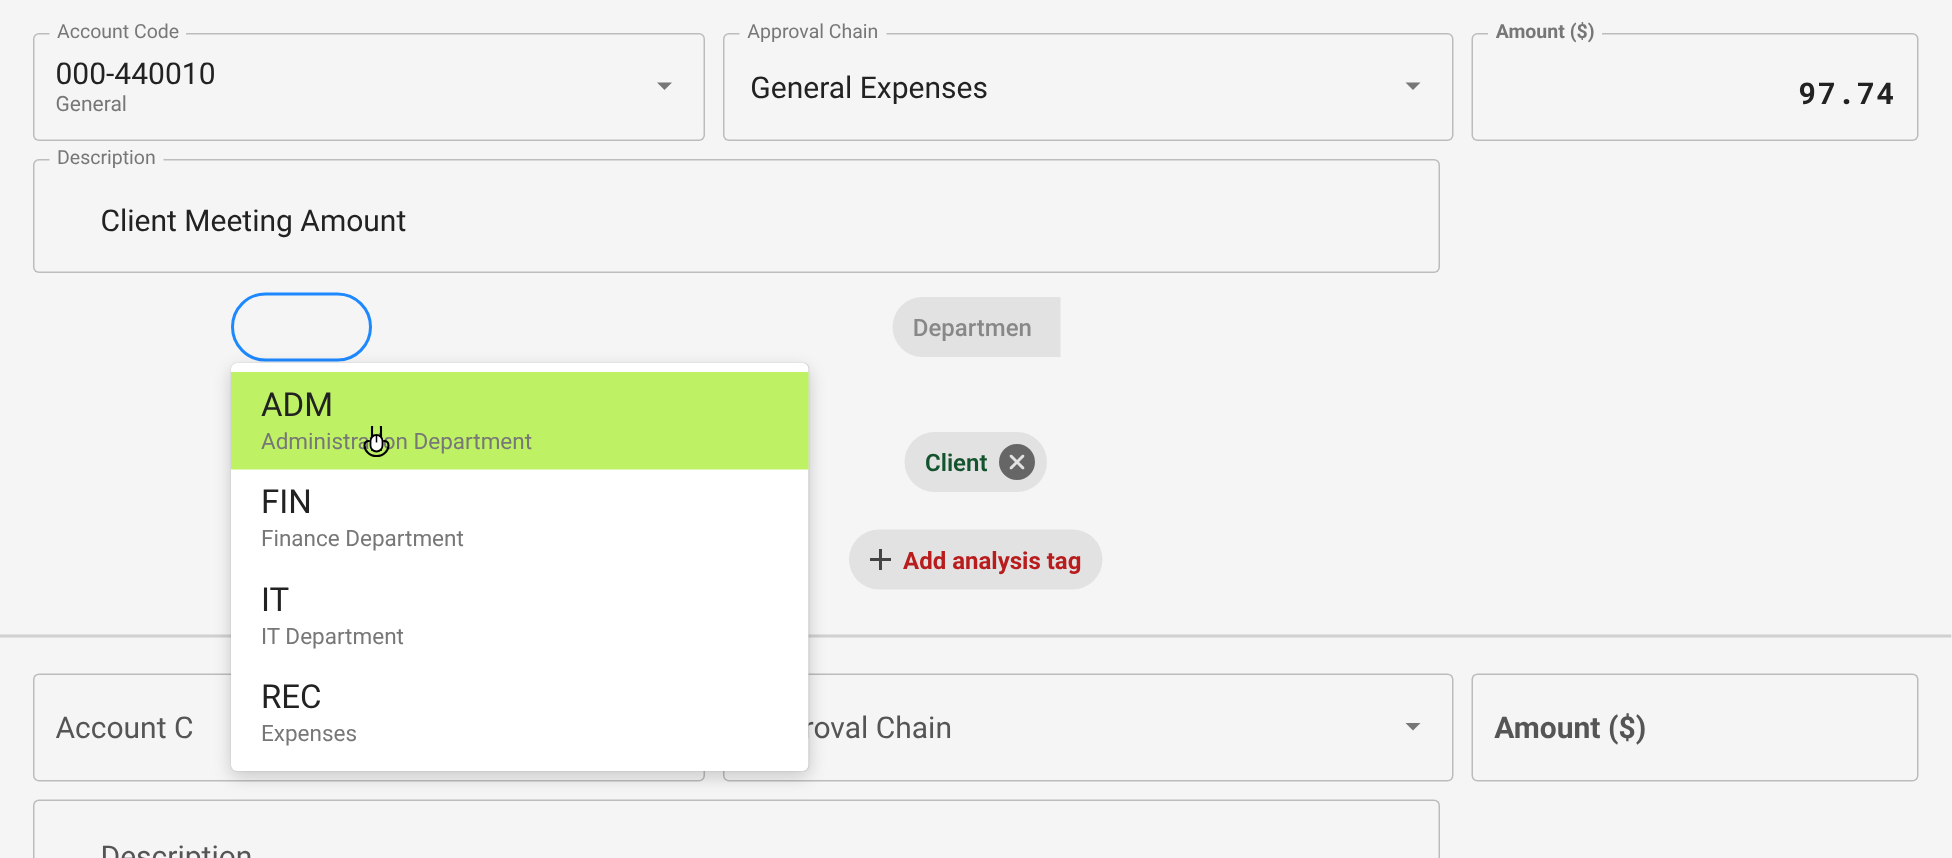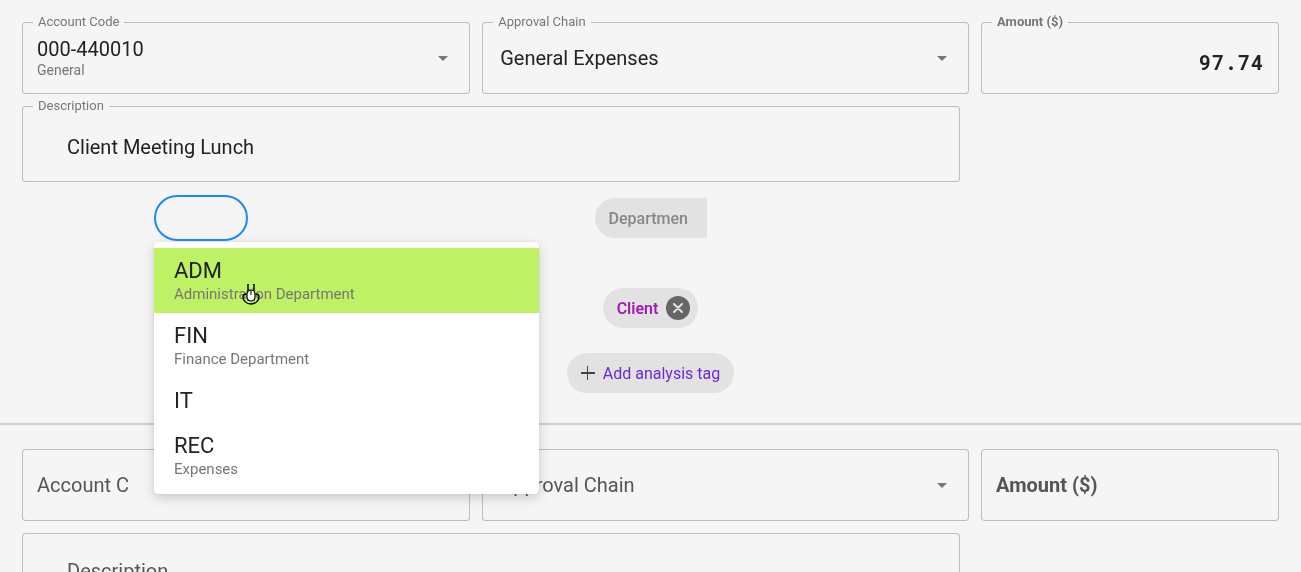--- a/index.html
+++ b/index.html
@@ -81,28 +81,28 @@
     }
     .chip-edit-bubble {
        position: absolute;
        left: 132px; top: -3px;
        width: 94px; height: 46px;
        border: 2px solid #1e88ff;
        border-radius: 23px;
        background: #f5f5f5;
        z-index: 5;
     }
-    .chip.client { font-weight: 600; color: #a21caf; gap: 8px; padding-right: 8px;}
+    .chip.client { font-weight: 600; color: #14532d; gap: 8px; padding-right: 8px;}
     .chip-close {
        width: 24px; height: 24px; border-radius: 50%;
        background: #666;
        display:flex; align-items:center; justify-content:center;
     }
     .chip-close svg { width: 10px; height: 10px; fill: #e2e2e2;}
-    .chip.addtag { color: #6d28d9; gap: 8px;}
+    .chip.addtag { color: #b91c1c; gap: 8px; font-weight: bold;}
     .plus-wrap { position:relative; width:14px; height:14px;}
     .plus-wrap .h { position:absolute; left:0; top:6px; width:14px; height:1.6px; background:#444;}
     .plus-wrap .v { position:absolute; left:6px; top:0; width:1.6px; height:14px; background:#444;}
 
     .dropdown {
        position: absolute;
        left: 132px; top: 44px;
        width: 385px;
        background: #fff;
        border-radius: 4px;
@@ -163,21 +163,21 @@
           <div class="field-content">
              <span class="field-amount-value">97.74</span>
           </div>
        </div>
     </div>
 
     <div class="row">
        <div class="field description">
           <span class="field-notched-label">Description</span>
           <div class="field-content">
-             <span class="field-value">Client Meeting Lunch</span>
+             <span class="field-value">Client Meeting Amount</span>
           </div>
        </div>
     </div>
 
     <div class="tags-row">
        <div class="chip department">
           <span>Departmen</span>
        </div>
 
        <div class="chip-edit-bubble"></div>
@@ -205,20 +205,21 @@
           <div class="dd-item hover">
              <div class="dd-code">ADM</div>
              <div class="dd-name">Administration Department</div>
           </div>
           <div class="dd-item">
              <div class="dd-code">FIN</div>
              <div class="dd-name">Finance Department</div>
           </div>
           <div class="dd-item">
              <div class="dd-code">IT</div>
+             <div class="dd-name">IT Department</div>
           </div>
           <div class="dd-item">
              <div class="dd-code">REC</div>
              <div class="dd-name">Expenses</div>
           </div>
        </div>
     </div>
   </div>
 
   <div class="divider"></div>

